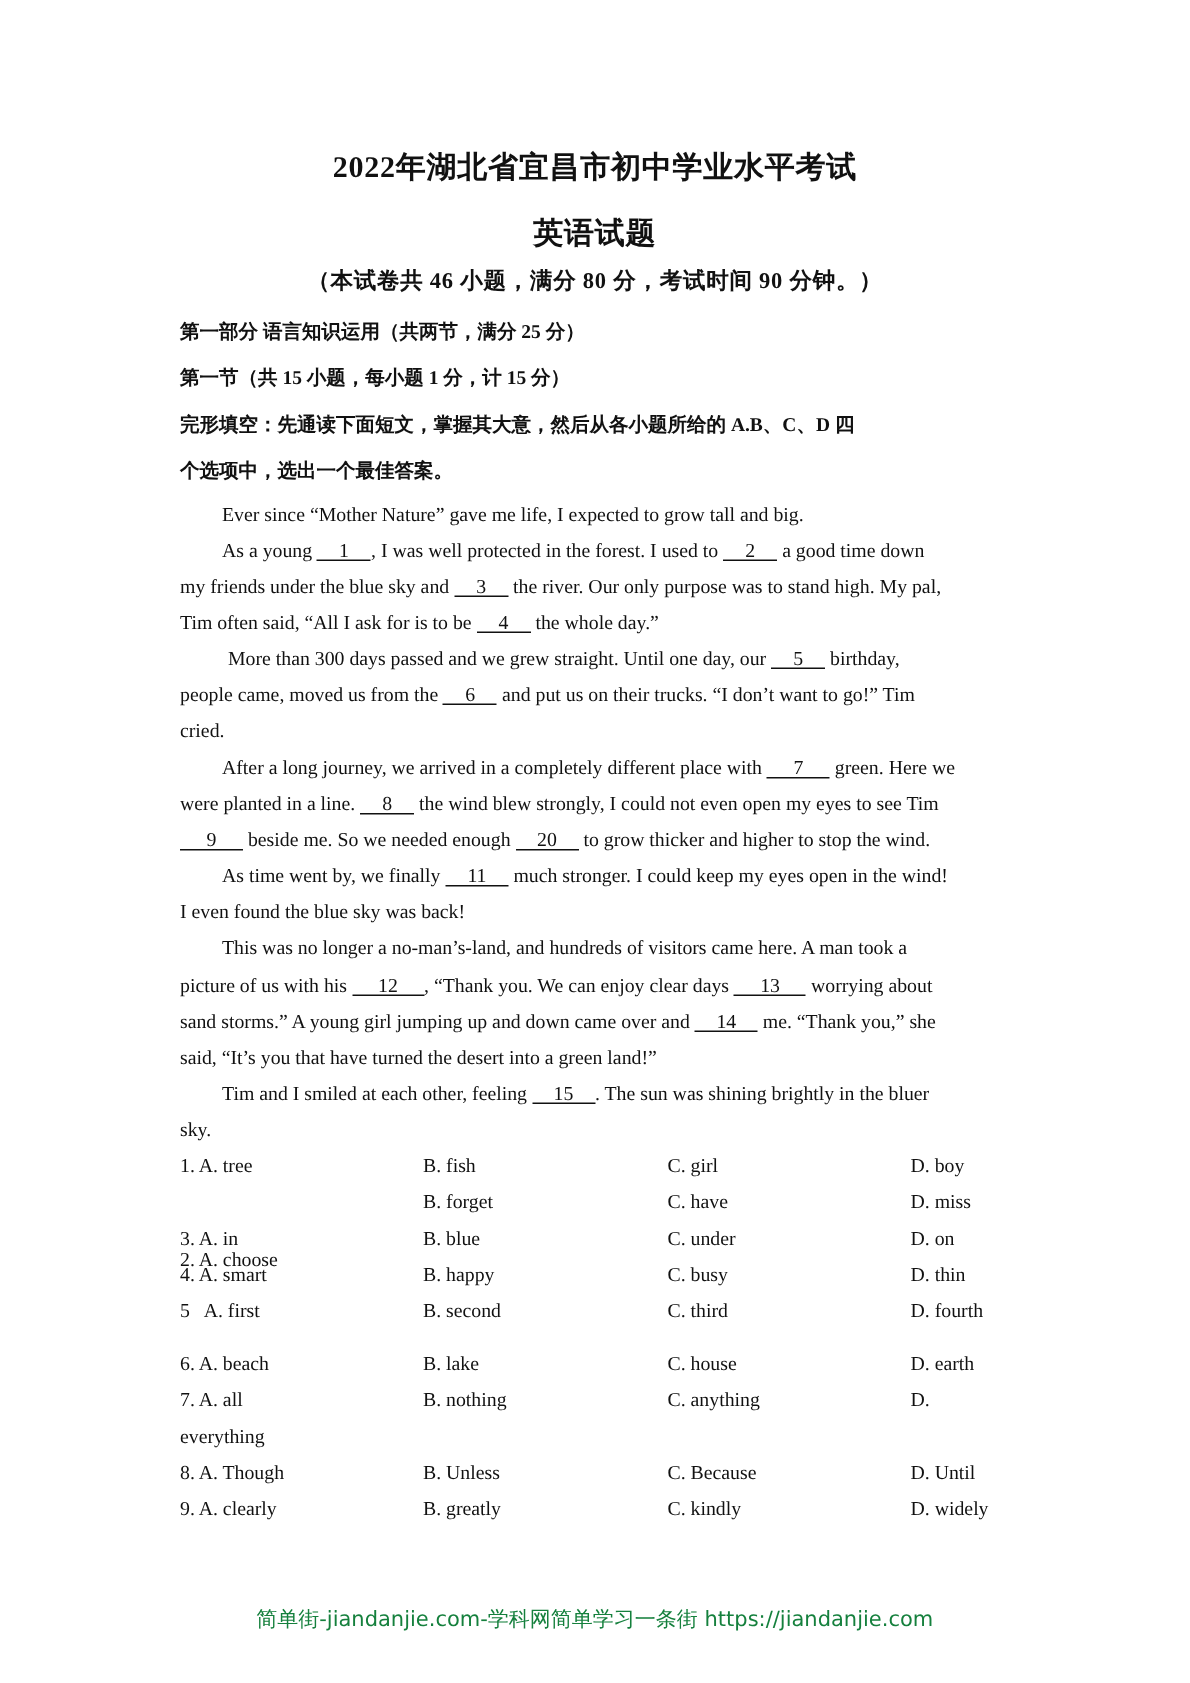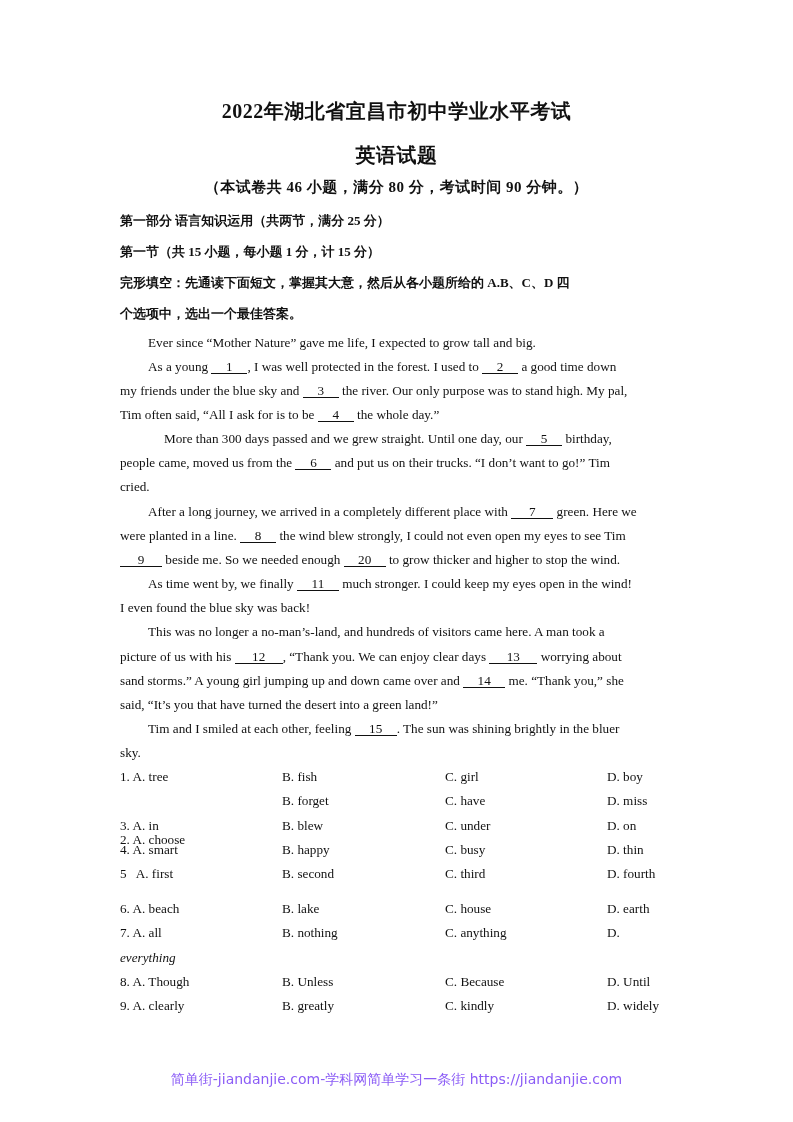--- a/index.html
+++ b/index.html
@@ -25,21 +25,21 @@
     }
     .blank {
       display: inline-block; border-bottom: 1.3px solid #111;
       text-align: center; line-height: 13px; padding: 0 2px;
     }
     .opt {
       position: absolute; font-size: 13.2px; white-space: nowrap;
     }
     .footer {
       position: absolute; left: 0; width: 793px; top: 1071px; text-align: center;
-      font-family: "DejaVu Sans", sans-serif; font-size: 14px; color: #8b5cf6;
+      font-family: "DejaVu Sans", sans-serif; font-size: 14px; color: #15803d;
     }
   </style>
 </head>
 <body>
 
 <div class="title t1">2022年湖北省宜昌市初中学业水平考试</div>
 <div class="title t2">英语试题</div>
 <div class="title t3">（本试卷共 46 小题，满分 80 分，考试时间 90 分钟。）</div>
 
 <div class="hline" style="top:212px;">第一部分    语言知识运用（共两节，满分 25 分）</div>
@@ -49,21 +49,21 @@
 
 <div>
   <div class="para" style="top:335px; left:148px;"><span>Ever since “Mother Nature” gave me life, I expected to grow tall and big.</span></div>
 
   <div class="para" style="top:359px; left:148px;"><span>As a young </span><span class="blank" style="width:32px;">1</span><span>, I was well protected in the forest. I used to </span><span class="blank" style="width:32px;">2</span><span> a good time down</span></div>
 
   <div class="para" style="top:383px;"><span>my friends under the blue sky and </span><span class="blank" style="width:32px;">3</span><span> the river. Our only purpose was to stand high. My pal,</span></div>
 
   <div class="para" style="top:407px;"><span>Tim often said, “All I ask for is to be </span><span class="blank" style="width:32px;">4</span><span> the whole day.”</span></div>
 
-  <div class="para" style="top:431px; left:164px;"><span>More than 300 days passed and we grew straight. Until one day, our </span><span class="blank" style="width:32px;">5</span><span> birthday,</span></div>
+  <div class="para" style="top:431px; left:152px;"><span>More than 300 days passed and we grew straight. Until one day, our </span><span class="blank" style="width:32px;">5</span><span> birthday,</span></div>
 
   <div class="para" style="top:455px;"><span>people came, moved us from the </span><span class="blank" style="width:32px;">6</span><span> and put us on their trucks. “I don’t want to go!” Tim</span></div>
 
   <div class="para" style="top:479px;"><span>cried.</span></div>
 
   <div class="para" style="top:504px; left:148px;"><span>After a long journey, we arrived in a completely different place with </span><span class="blank" style="width:38px;">7</span><span> green. Here we</span></div>
 
   <div class="para" style="top:528px;"><span>were planted in a line. </span><span class="blank" style="width:32px;">8</span><span> the wind blew strongly, I could not even open my eyes to see Tim</span></div>
 
   <div class="para" style="top:552px;"><span class="blank" style="width:38px;">9</span><span> beside me. So we needed enough </span><span class="blank" style="width:38px;">20</span><span> to grow thicker and higher to stop the wind.</span></div>
@@ -93,21 +93,21 @@
     <span class="opt" style="left:607px; top:769px;">D. boy</span>
   </div>
   <div>
     <span class="opt" style="left:120px; top:832px;">2. A. choose</span>
     <span class="opt" style="left:282px; top:793px;">B. forget</span>
     <span class="opt" style="left:445px; top:793px;">C. have</span>
     <span class="opt" style="left:607px; top:793px;">D. miss</span>
   </div>
   <div>
     <span class="opt" style="left:120px; top:818px;">3. A. in</span>
-    <span class="opt" style="left:282px; top:818px;">B. blew</span>
+    <span class="opt" style="left:282px; top:818px;">B. blue</span>
     <span class="opt" style="left:445px; top:818px;">C. under</span>
     <span class="opt" style="left:607px; top:818px;">D. on</span>
   </div>
   <div>
     <span class="opt" style="left:120px; top:842px;">4. A. smart</span>
     <span class="opt" style="left:282px; top:842px;">B. happy</span>
     <span class="opt" style="left:445px; top:842px;">C. busy</span>
     <span class="opt" style="left:607px; top:842px;">D. thin</span>
   </div>
   <div>
@@ -120,21 +120,21 @@
     <span class="opt" style="left:120px; top:901px;">6. A. beach</span>
     <span class="opt" style="left:282px; top:901px;">B. lake</span>
     <span class="opt" style="left:445px; top:901px;">C. house</span>
     <span class="opt" style="left:607px; top:901px;">D. earth</span>
   </div>
   <div>
     <span class="opt" style="left:120px; top:925px;">7. A. all</span>
     <span class="opt" style="left:282px; top:925px;">B. nothing</span>
     <span class="opt" style="left:445px; top:925px;">C. anything</span>
     <span class="opt" style="left:607px; top:925px;">D.</span>
-    <span class="opt" style="left:120px; top:950px;font-style:italic;">everything</span>
+    <span class="opt" style="left:120px; top:950px;">everything</span>
   </div>
   <div>
     <span class="opt" style="left:120px; top:974px;">8. A. Though</span>
     <span class="opt" style="left:282px; top:974px;">B. Unless</span>
     <span class="opt" style="left:445px; top:974px;">C. Because</span>
     <span class="opt" style="left:607px; top:974px;">D. Until</span>
   </div>
   <div>
     <span class="opt" style="left:120px; top:998px;">9. A. clearly</span>
     <span class="opt" style="left:282px; top:998px;">B. greatly</span>

